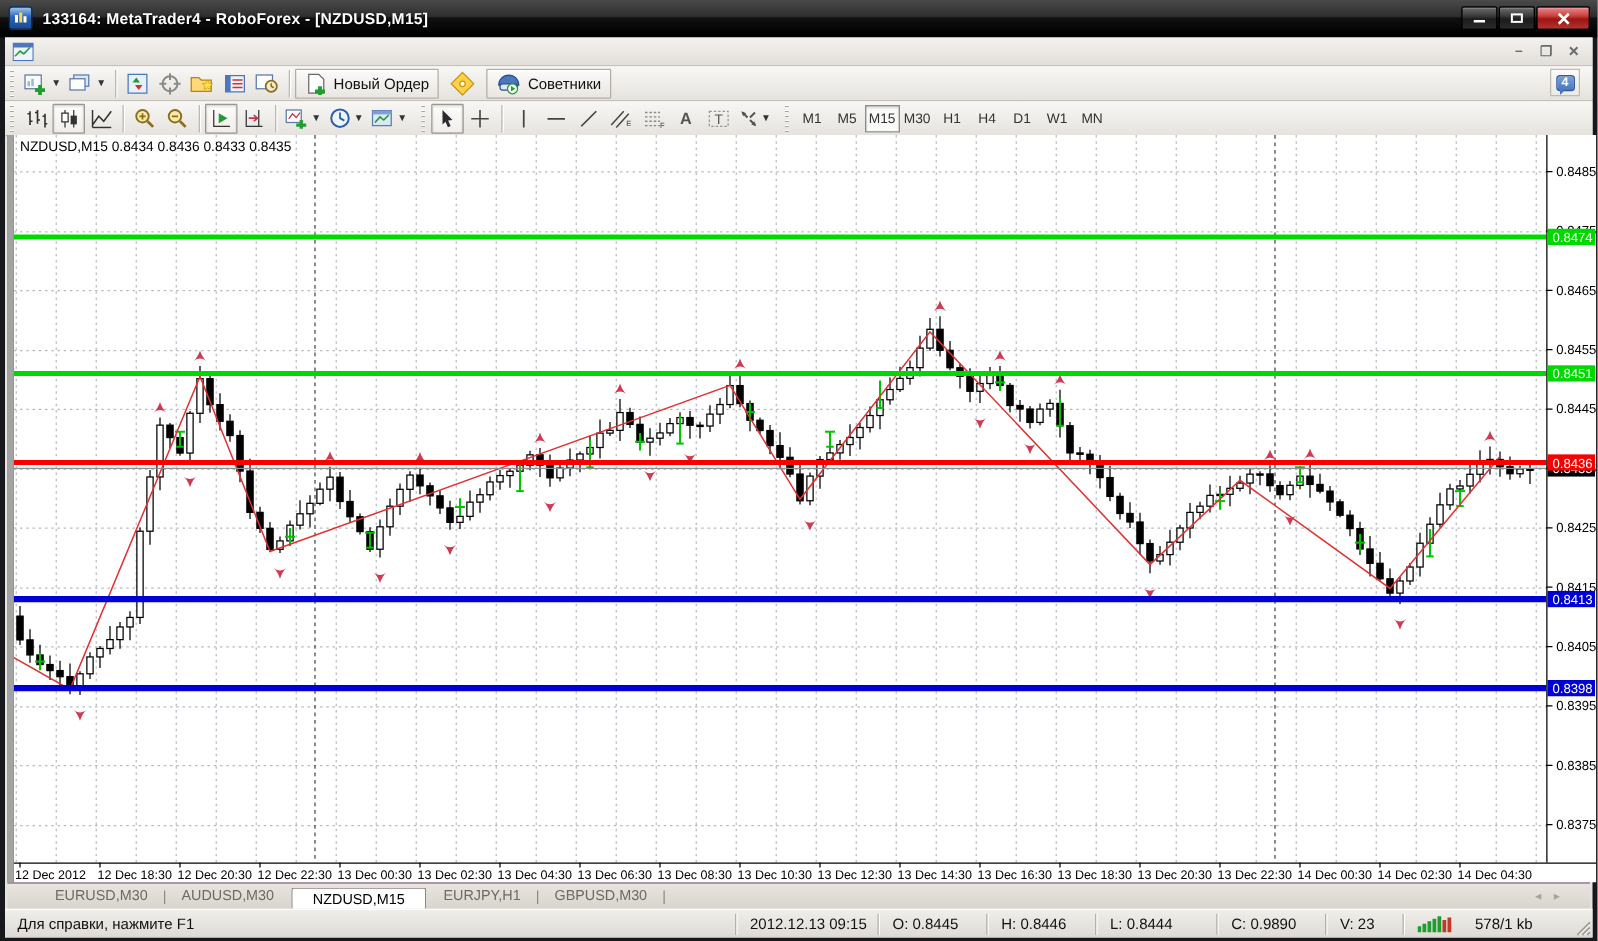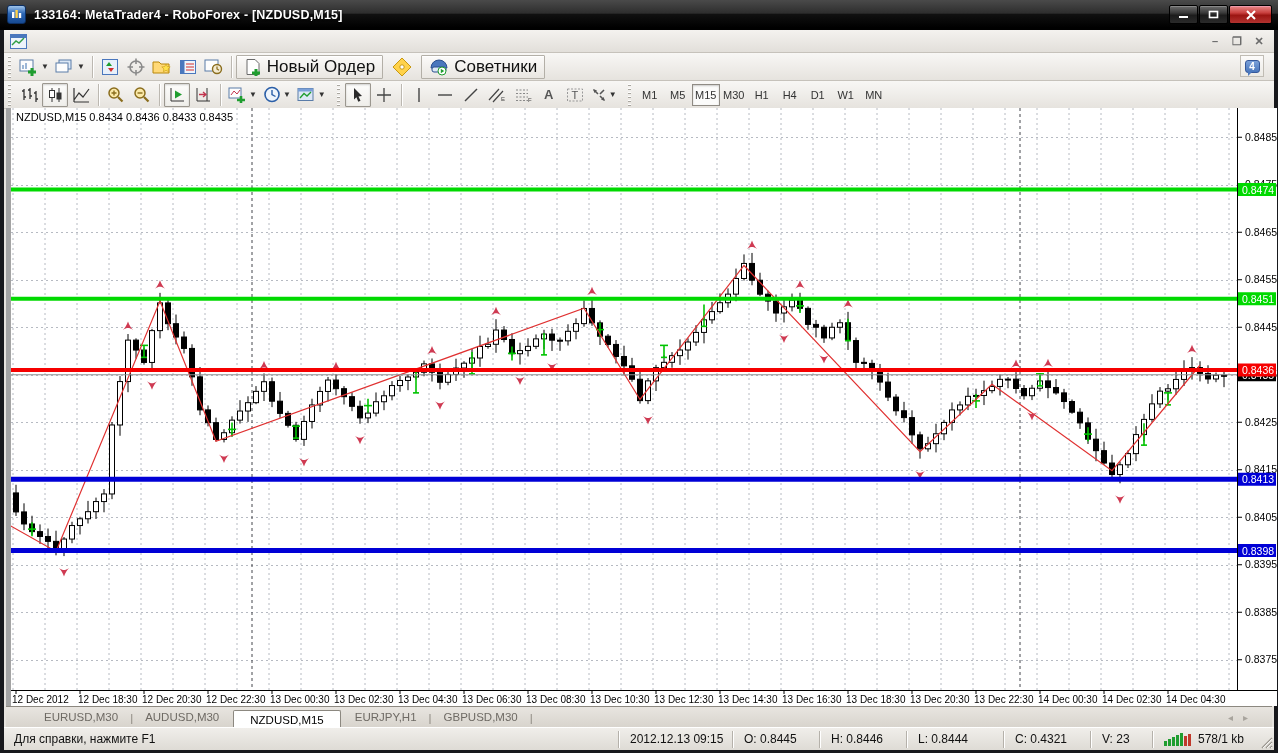--- a/index.html
+++ b/index.html
@@ -40,21 +40,21 @@
   
   .toolbar { height:28px; background:linear-gradient(#f8f7f5,#e6e3de);
     border-bottom:1px solid #c6c2bb; display:flex; align-items:center; position:relative; }
   .grip { width:7px; height:22px; margin:0 3px 0 2px;
     background:repeating-linear-gradient(#fff 0 1px,#a9a69f 1px 2px, transparent 2px 4px);
     background-size:3px 4px; background-repeat:repeat-y; background-position:2px 0; }
   .tbtn { min-width:26px; height:24px; display:flex; align-items:center; justify-content:center;
     border:1px solid transparent; border-radius:1px; padding:0 2px; position:relative; }
   .tbtn.pressed { background:linear-gradient(#fdfdfc,#efeeea); border:1px solid #9b978f;
     box-shadow:inset 0 1px 2px rgba(0,0,0,.18); }
-  .tbtn.labeled { padding:0 7px; font-size:17px; color:#111; gap:5px;
+  .tbtn.labeled { padding:0 7px; font-size:12px; color:#111; gap:5px;
     border:1px solid #b3afa7; background:linear-gradient(#fcfbfa,#e9e6e1);
     box-shadow:0 1px 0 #fff inset; }
   .caret { font-size:8px; color:#333; margin-left:2px; }
   .tsep { width:1px; height:22px; background:#bcb8b1; margin:0 4px; box-shadow:1px 0 0 #fff; }
   .tf-btn { min-width:28px; height:22px; display:flex; align-items:center; justify-content:center;
     font-size:11px; color:#333; border:1px solid transparent; }
   .tf-btn.active { background:#fbfbfa; border:1px solid #8f8b84; box-shadow:inset 0 1px 2px rgba(0,0,0,.2); }
   .notif { position:absolute; right:10px; top:2px; width:24px; height:22px;
     border:1px solid #c0bcb4; display:flex; align-items:center; justify-content:center;
     background:linear-gradient(#fcfbfa,#eceae5); }
@@ -1258,25 +1258,25 @@
     <div class="sseg help">Для справки, нажмите F1</div>
     <div class="ssep"></div>
     <div class="sseg" style="width:112px">2012.12.13 09:15</div>
     <div class="ssep"></div>
     <div class="sseg" style="width:85px">O: 0.8445</div>
     <div class="ssep"></div>
     <div class="sseg" style="width:85px">H: 0.8446</div>
     <div class="ssep"></div>
     <div class="sseg" style="width:95px">L: 0.8444</div>
     <div class="ssep"></div>
-    <div class="sseg" style="width:85px">C: 0.4321</div>
+    <div class="sseg" style="width:85px">C: 0.9890</div>
     <div class="ssep"></div>
     <div class="sseg" style="width:60px">V: 23</div>
     <div class="ssep"></div>
-    <div class="sseg" style="display:flex;align-items:center;gap:4px;width:120px">
+    <div class="sseg" style="display:flex;align-items:center;gap:16px;width:150px">
       <svg width="30" height="14">
         <rect x="0" y="9" width="3" height="5" fill="#1f9d2f"></rect>
           <rect x="4" y="7" width="3" height="7" fill="#1f9d2f"></rect>
         <rect x="8" y="5" width="3" height="9" fill="#1f9d2f"></rect>
           <rect x="12" y="3" width="3" height="11" fill="#1f9d2f"></rect>
         <rect x="16" y="1" width="3" height="13" fill="#1f9d2f"></rect>
           <rect x="20" y="4" width="3" height="10" fill="#c0392b"></rect>
         <rect x="24" y="2" width="3" height="12" fill="#c0392b"></rect>
       </svg>
       <span>578/1 kb</span>

